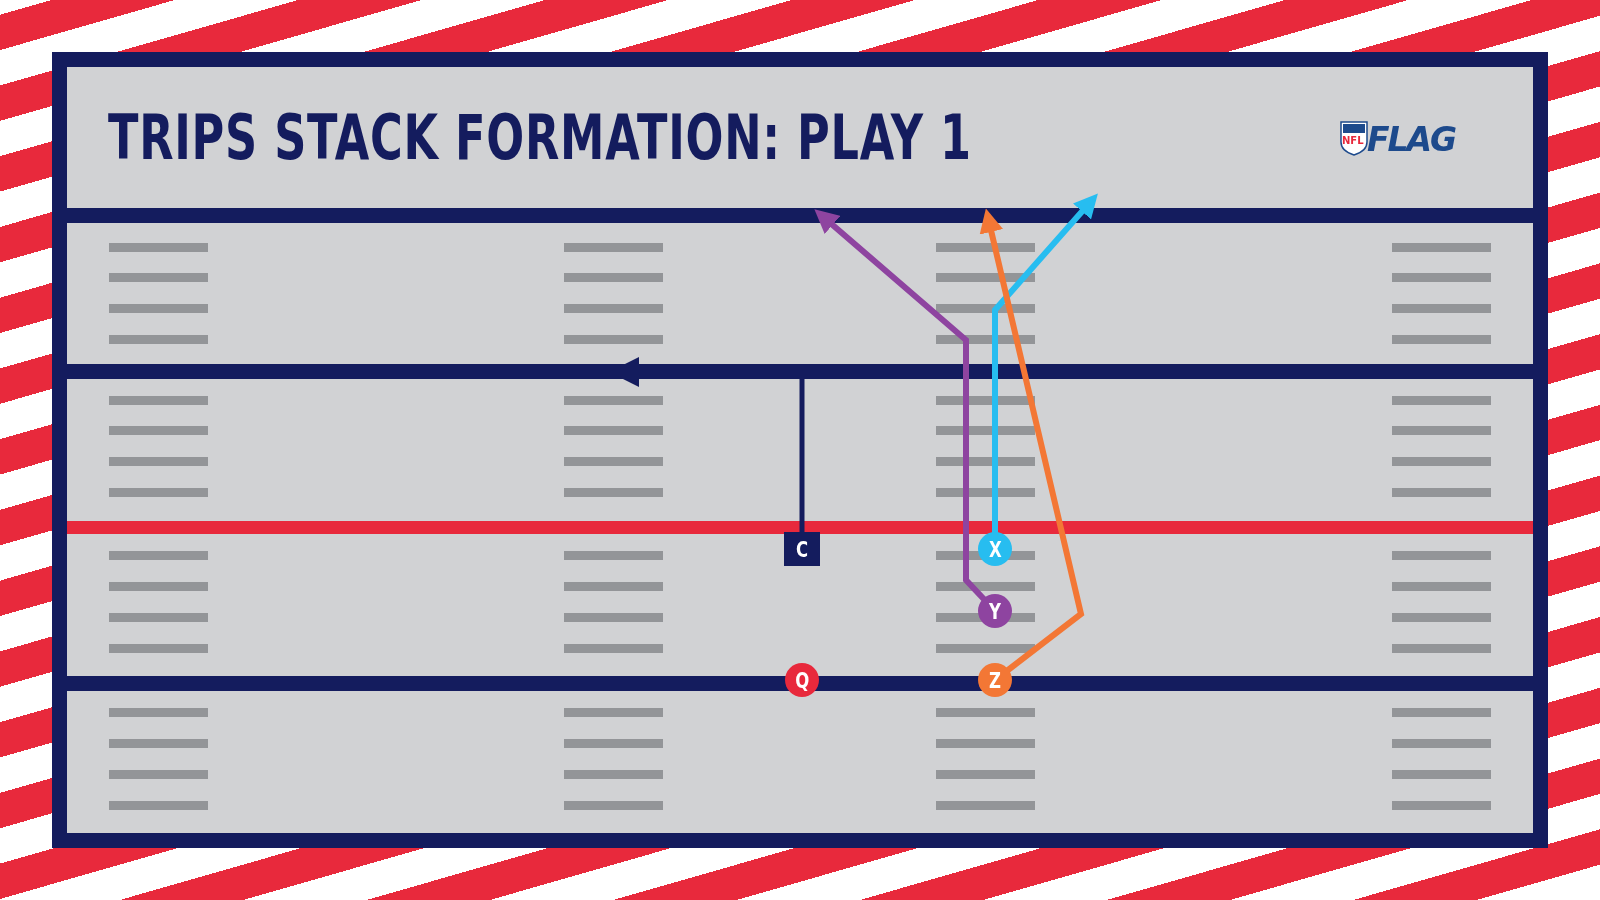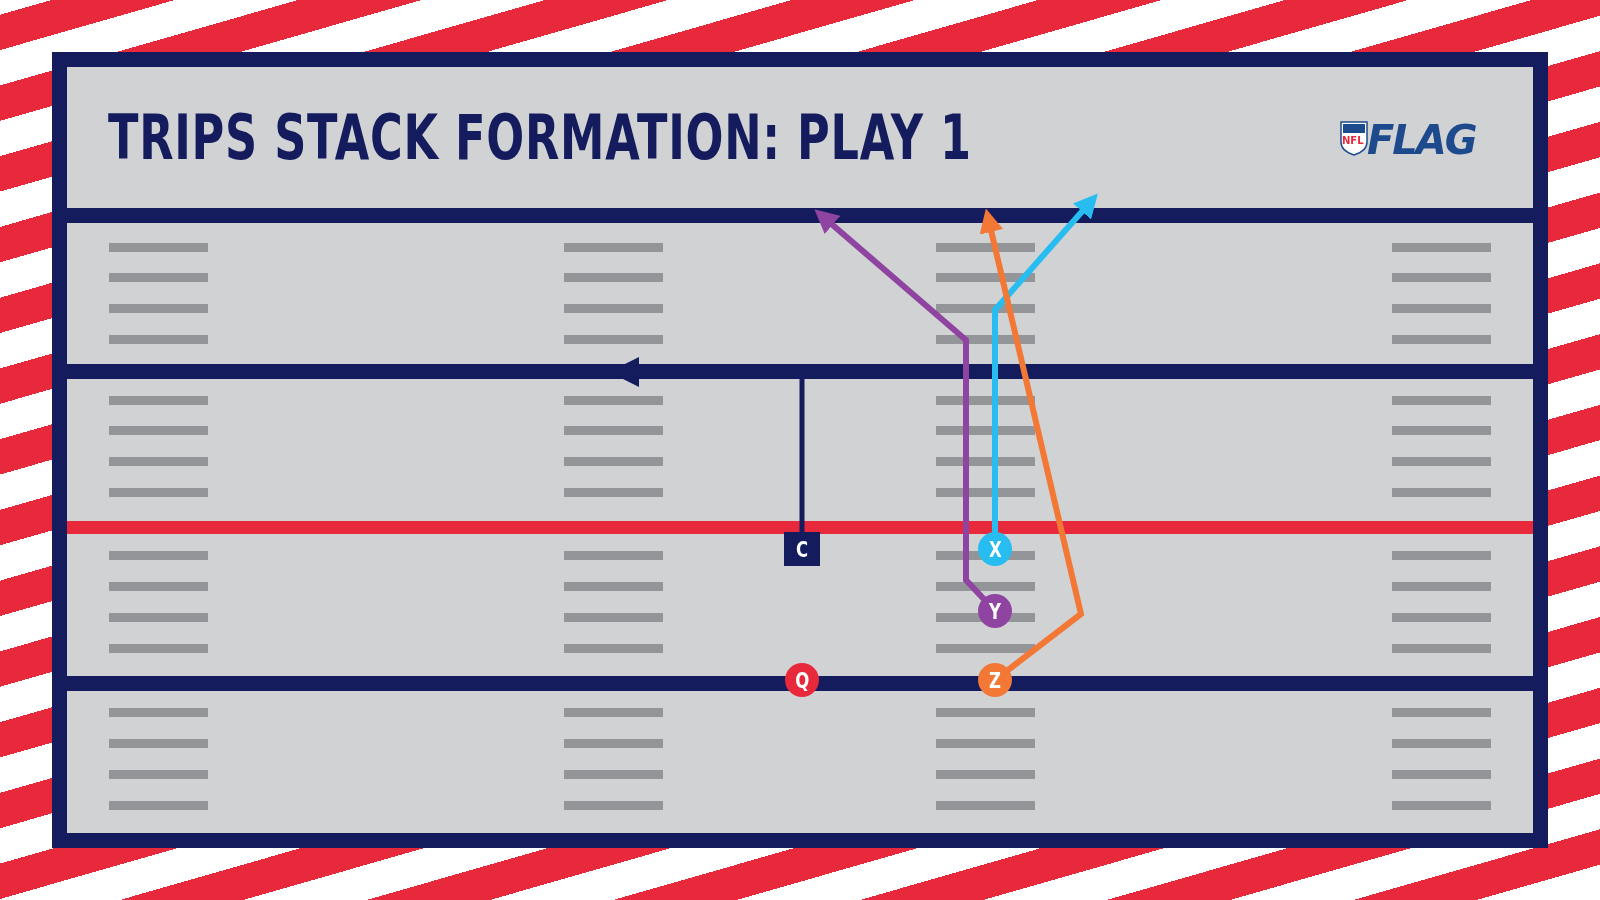--- a/index.html
+++ b/index.html
@@ -10,21 +10,21 @@
   .frame { position:absolute; left:52px; top:52px; width:1496px; height:796px; background:#141c5e; }
   .field { position:absolute; left:67px; top:67px; width:1466px; height:766px; background:#d1d2d4; overflow:hidden; }
   .hline { position:absolute; left:0; width:1466px; }
   .hash { position:absolute; width:99px; height:9px; background:#939598; }
   .title { position:absolute; left:41px; top:36px; font-family:"DejaVu Sans", sans-serif; font-weight:bold;
            font-size:62px; color:#141c5e; letter-spacing:1px; transform:scaleX(0.72); transform-origin:left center;
            white-space:nowrap; line-height:70px; }
   .logo { position:absolute; left:1272px; top:48px; width:160px; height:50px; }
   .logo .shield { position:absolute; left:0; top:3px; width:30px; height:38px; }
   .logo .word { position:absolute; left:28px; top:0px; font-family:"DejaVu Sans", sans-serif; font-weight:bold;
-                font-style:italic; font-size:40px; color:#1d4a8c; letter-spacing:-2px; line-height:50px; }
+                font-style:italic; font-size:33px; color:#1d4a8c; letter-spacing:-2px; line-height:50px; }
   svg.routes { position:absolute; left:0; top:0; width:1600px; height:900px; }
   .player { position:absolute; display:flex; align-items:center; justify-content:center; color:#fff;
             font-weight:bold; font-size:22px; font-family:"DejaVu Sans", sans-serif; }
   .player.circle { width:34px; height:34px; border-radius:50%; }
   .player.square { width:36px; height:34px; }
   .player span { transform:scaleX(0.75); display:inline-block; }
 </style>
 </head>
 <body>
 

